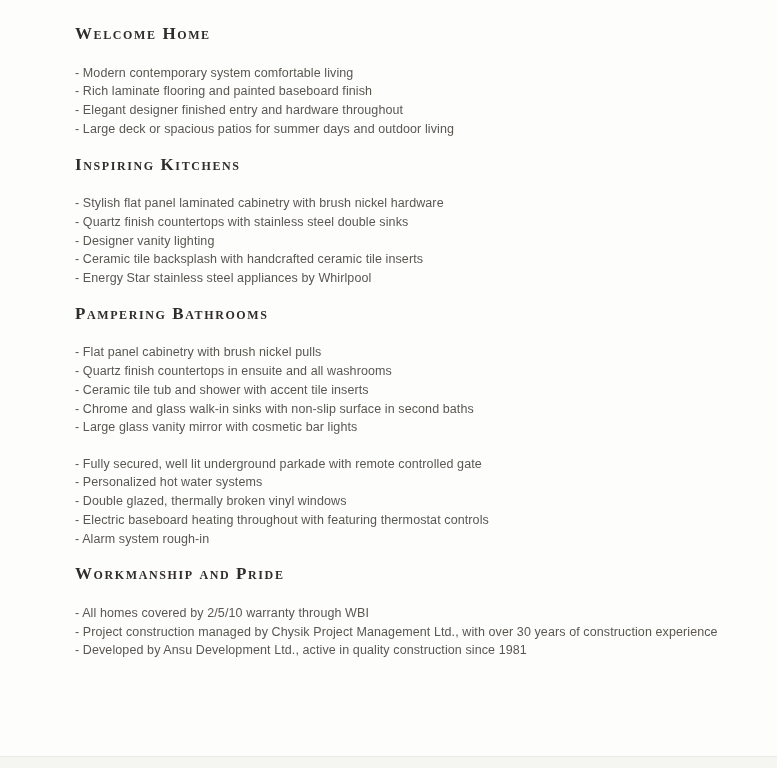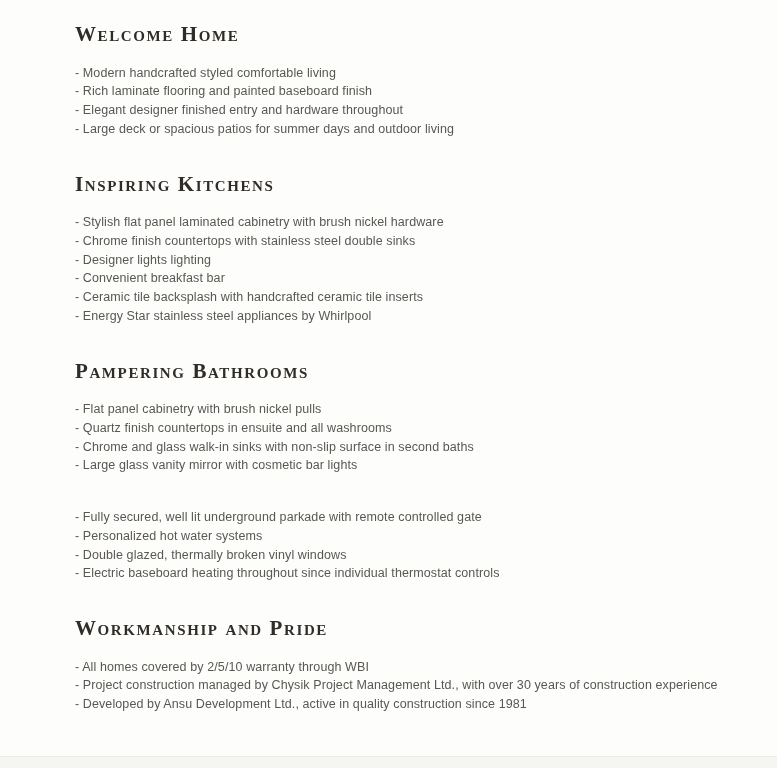--- a/index.html
+++ b/index.html
@@ -19,26 +19,26 @@
     font-family:"Liberation Sans",sans-serif;
   }
   .page{
     padding:22px 40px 0 75px;
   }
   .section-title{
     margin:0;
     font-family:"Liberation Serif",serif;
     font-variant:small-caps;
     font-weight:bold;
-    font-size:21px;
+    font-size:17px;
     line-height:24px;
     letter-spacing:1.6px;
     color:var(--heading-color);
   }
-  .section{margin-top:33px;}
+  .section{margin-top:14px;}
   .section:first-child{margin-top:0;}
   .feature-list{
     list-style:none;
     margin:17.5px 0 0 0;
     padding:0;
   }
   .feature-item{
     font-size:12.5px;
     line-height:18.75px;
     letter-spacing:0.1px;
@@ -54,55 +54,56 @@
   }
 </style>
 </head>
 <body>
 
 <div class="page">
 
   <section class="section">
     <h2 class="section-title">Welcome Home</h2>
     <ul class="feature-list">
-      <li class="feature-item">- Modern handcrafted styled comfortable living</li>
+      <li class="feature-item">- Modern contemporary system comfortable living</li>
       <li class="feature-item">- Rich laminate flooring and painted baseboard finish</li>
       <li class="feature-item">- Elegant designer finished entry and hardware throughout</li>
       <li class="feature-item">- Large deck or spacious patios for summer days and outdoor living</li>
     </ul>
   </section>
 
   <section class="section">
     <h2 class="section-title">Inspiring Kitchens</h2>
     <ul class="feature-list">
       <li class="feature-item">- Stylish flat panel laminated cabinetry with brush nickel hardware</li>
-      <li class="feature-item">- Chrome finish countertops with stainless steel double sinks</li>
-      <li class="feature-item">- Designer lights lighting</li>
-      <li class="feature-item">- Convenient breakfast bar</li>
+      <li class="feature-item">- Quartz finish countertops with stainless steel double sinks</li>
+      <li class="feature-item">- Designer vanity lighting</li>
       <li class="feature-item">- Ceramic tile backsplash with handcrafted ceramic tile inserts</li>
       <li class="feature-item">- Energy Star stainless steel appliances by Whirlpool</li>
     </ul>
   </section>
 
   <section class="section">
     <h2 class="section-title">Pampering Bathrooms</h2>
     <ul class="feature-list">
       <li class="feature-item">- Flat panel cabinetry with brush nickel pulls</li>
       <li class="feature-item">- Quartz finish countertops in ensuite and all washrooms</li>
+      <li class="feature-item">- Ceramic tile tub and shower with accent tile inserts</li>
       <li class="feature-item">- Chrome and glass walk-in sinks with non-slip surface in second baths</li>
       <li class="feature-item">- Large glass vanity mirror with cosmetic bar lights</li>
     </ul>
   </section>
 
   <section class="section">
     <ul class="feature-list">
       <li class="feature-item">- Fully secured, well lit underground parkade with remote controlled gate</li>
       <li class="feature-item">- Personalized hot water systems</li>
       <li class="feature-item">- Double glazed, thermally broken vinyl windows</li>
-      <li class="feature-item">- Electric baseboard heating throughout since individual thermostat controls</li>
+      <li class="feature-item">- Electric baseboard heating throughout with featuring thermostat controls</li>
+      <li class="feature-item">- Alarm system rough-in</li>
     </ul>
   </section>
 
   <section class="section">
     <h2 class="section-title">Workmanship and Pride</h2>
     <ul class="feature-list">
       <li class="feature-item">- All homes covered by 2/5/10 warranty through WBI</li>
       <li class="feature-item">- Project construction managed by Chysik Project Management Ltd., with over 30 years of construction experience</li>
       <li class="feature-item">- Developed by Ansu Development Ltd., active in quality construction since 1981</li>
     </ul>

